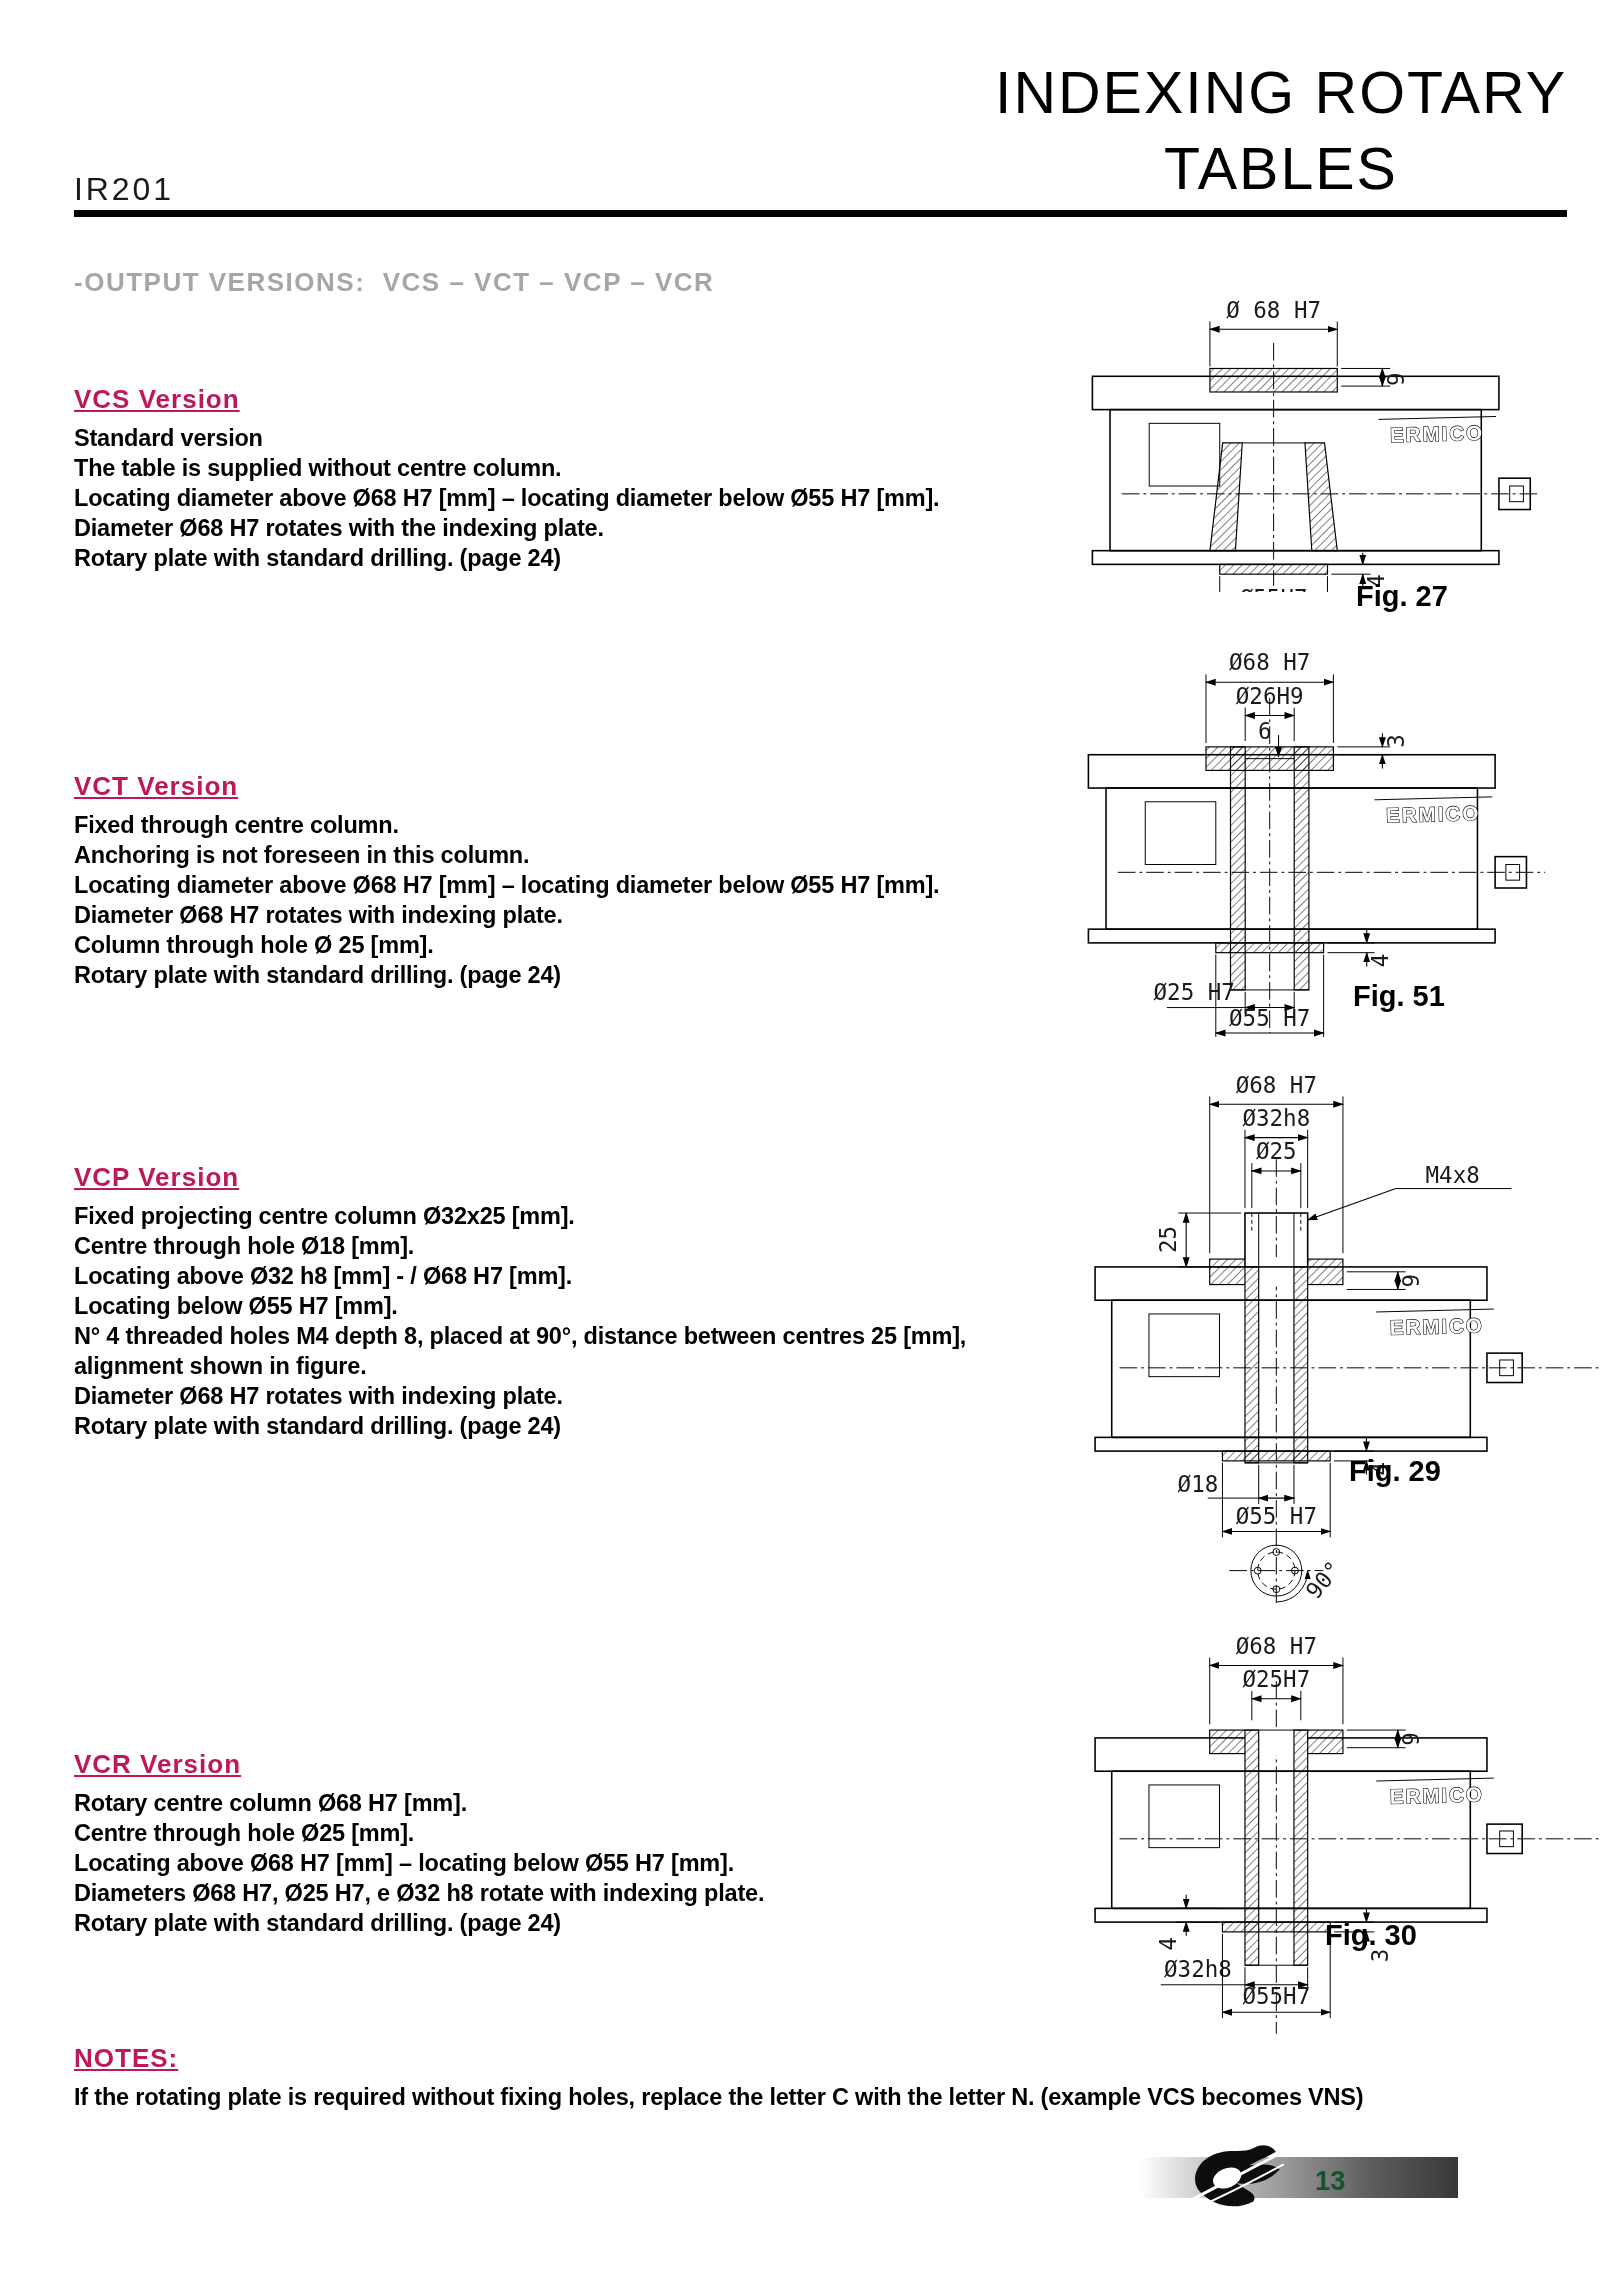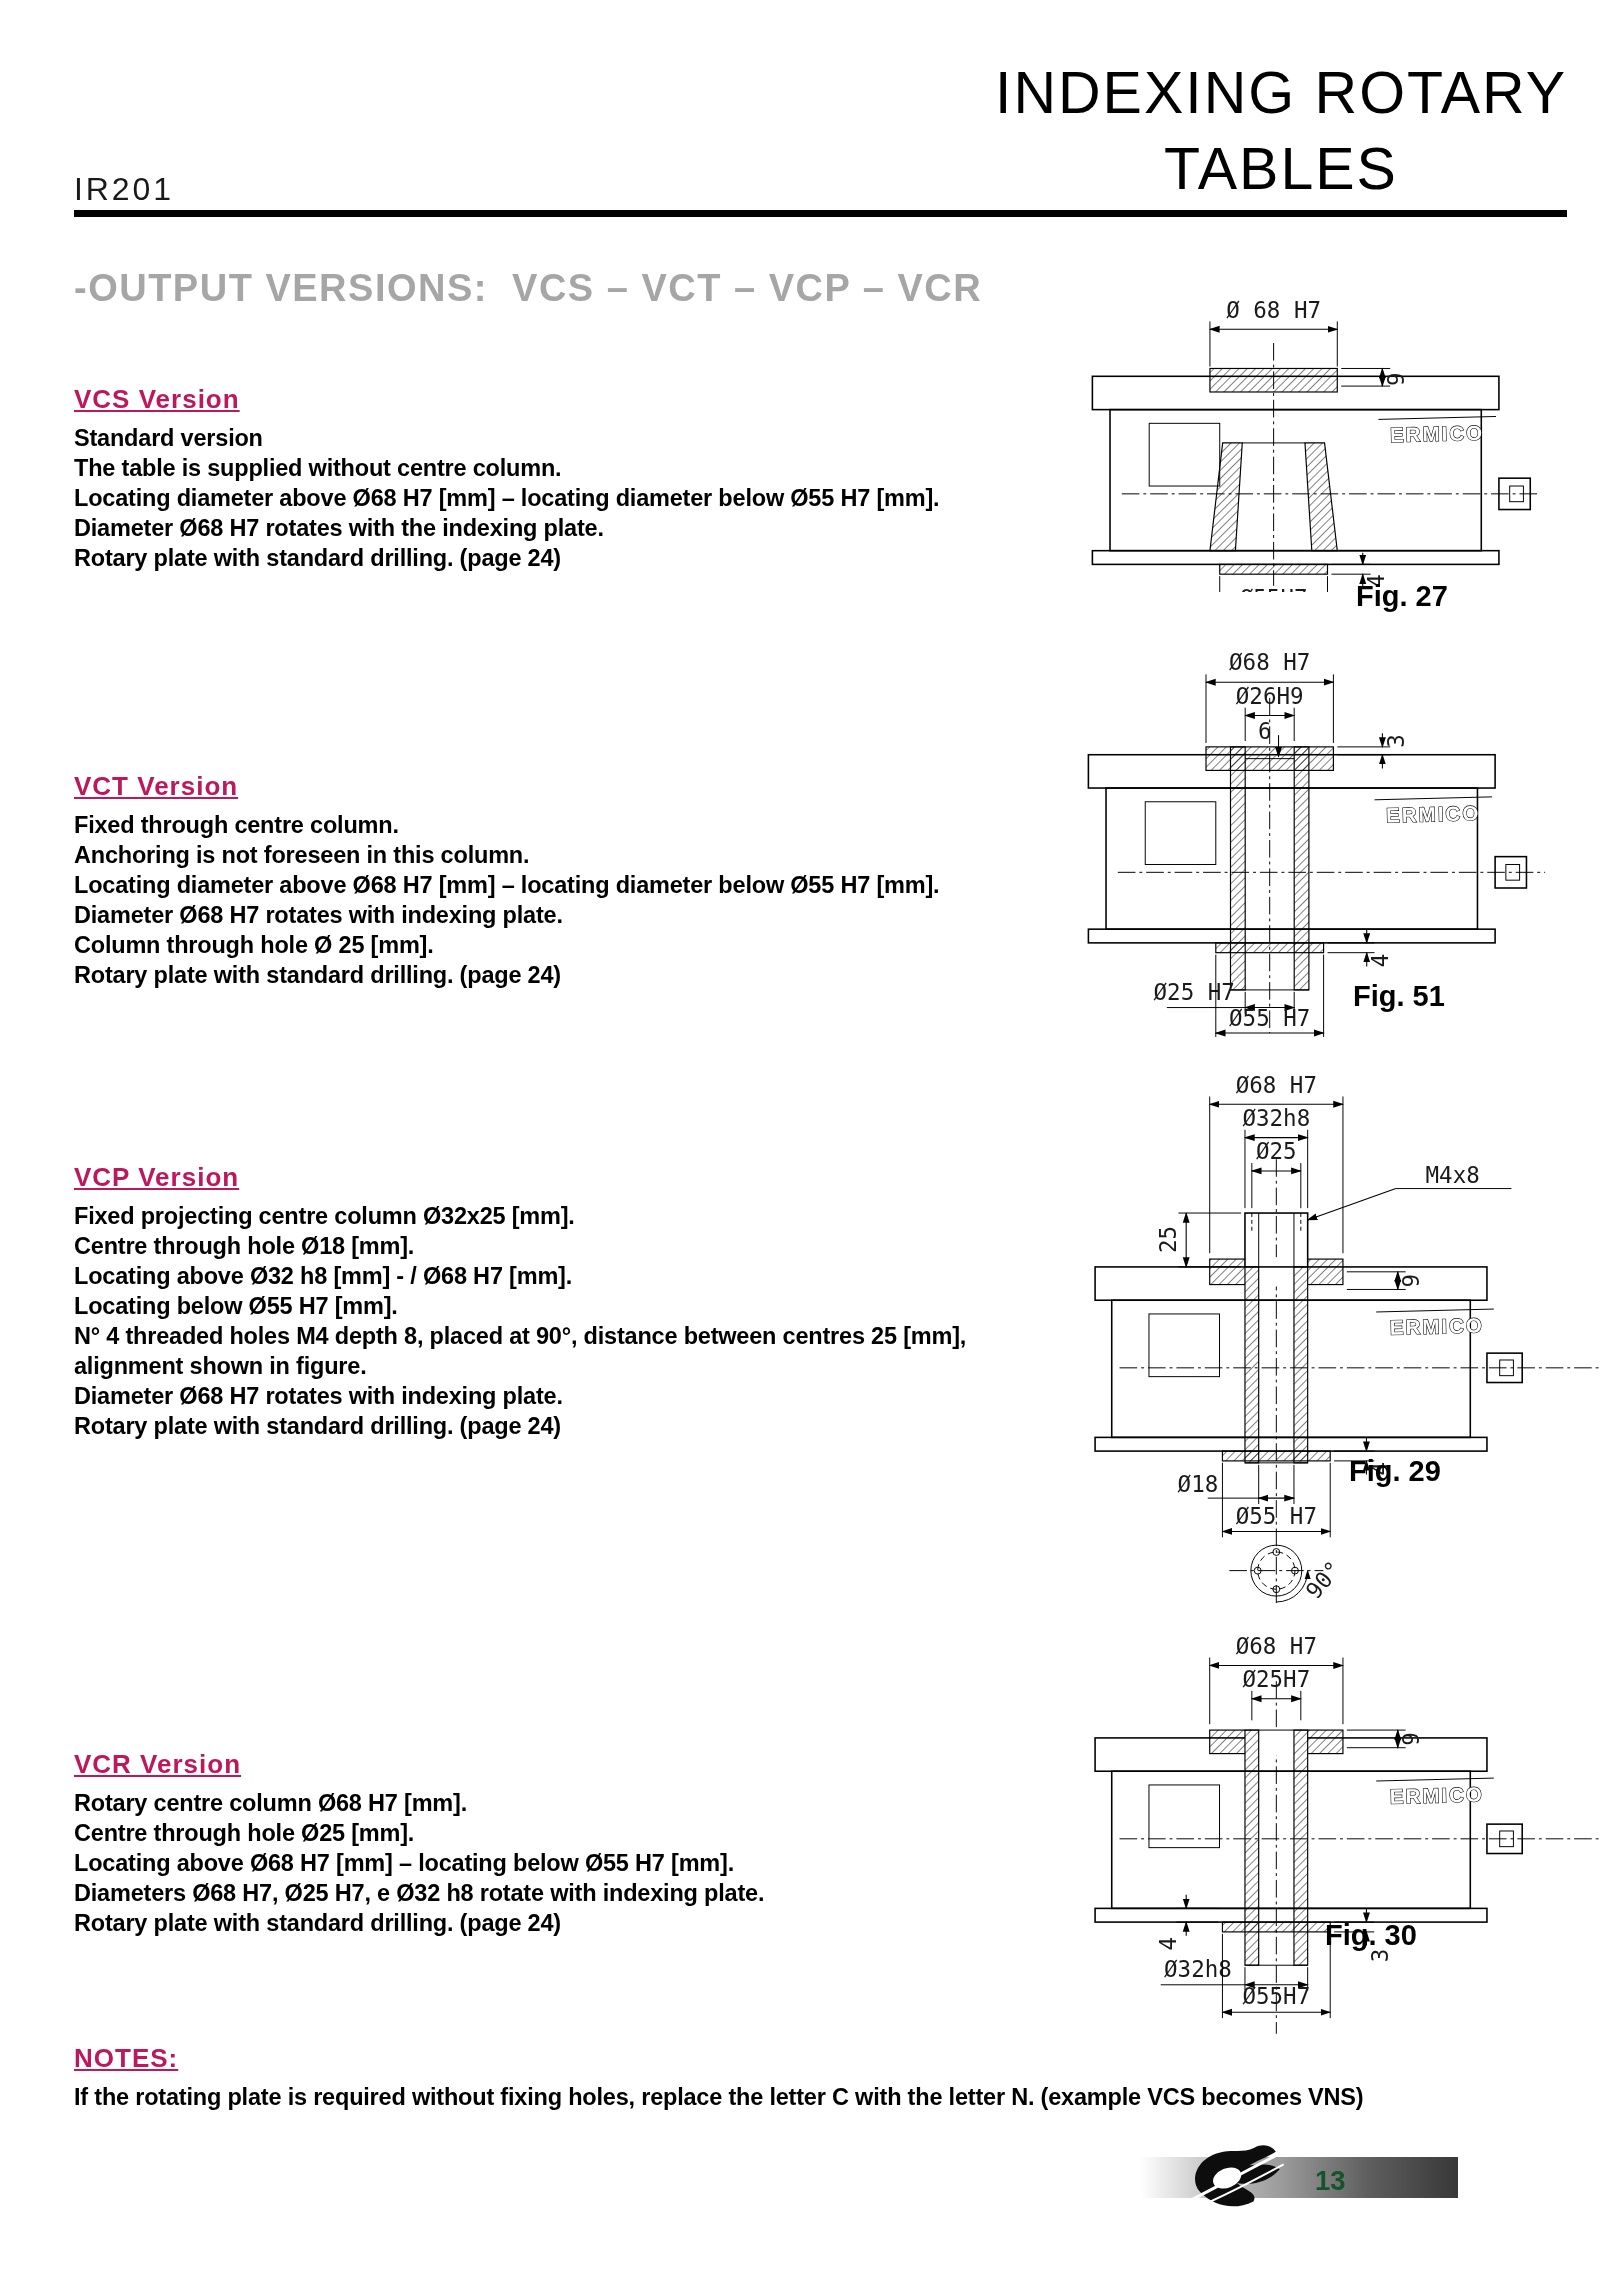--- a/index.html
+++ b/index.html
@@ -4,21 +4,21 @@
 <style>
   body{margin:0;background:#9a9a9a;}
   .page{position:relative;width:1620px;height:2293px;background:#fff;
         font-family:"Liberation Sans",sans-serif;color:#000;overflow:hidden;}
 
   .code{position:absolute;left:74px;top:171px;font-size:32px;letter-spacing:2.9px;color:#1a1a1a;}
   .title{position:absolute;right:53px;top:55px;text-align:center;font-size:59px;
          line-height:76px;letter-spacing:2px;font-weight:400;color:#000;}
   .rule{position:absolute;left:74px;right:53px;top:210px;height:6.9px;background:#000;}
 
-  .outhead{position:absolute;left:74px;top:267px;font-size:38px;font-weight:700;
+  .outhead{position:absolute;left:74px;top:267px;font-size:26px;font-weight:700;
            color:#a6a6a6;letter-spacing:1.5px;white-space:pre;}
 
   .version{position:absolute;left:74px;}
   .version h3{margin:0 0 7.8px 0;font-size:26px;font-weight:700;color:#be185d;letter-spacing:1px;text-decoration:underline;}
   .bl{font-size:23.5px;font-weight:700;line-height:30px;white-space:nowrap;letter-spacing:-0.2px;}
 
   .fig{position:absolute;}
   .figcap{position:absolute;font-size:29px;font-weight:700;color:#000;}
 
   

